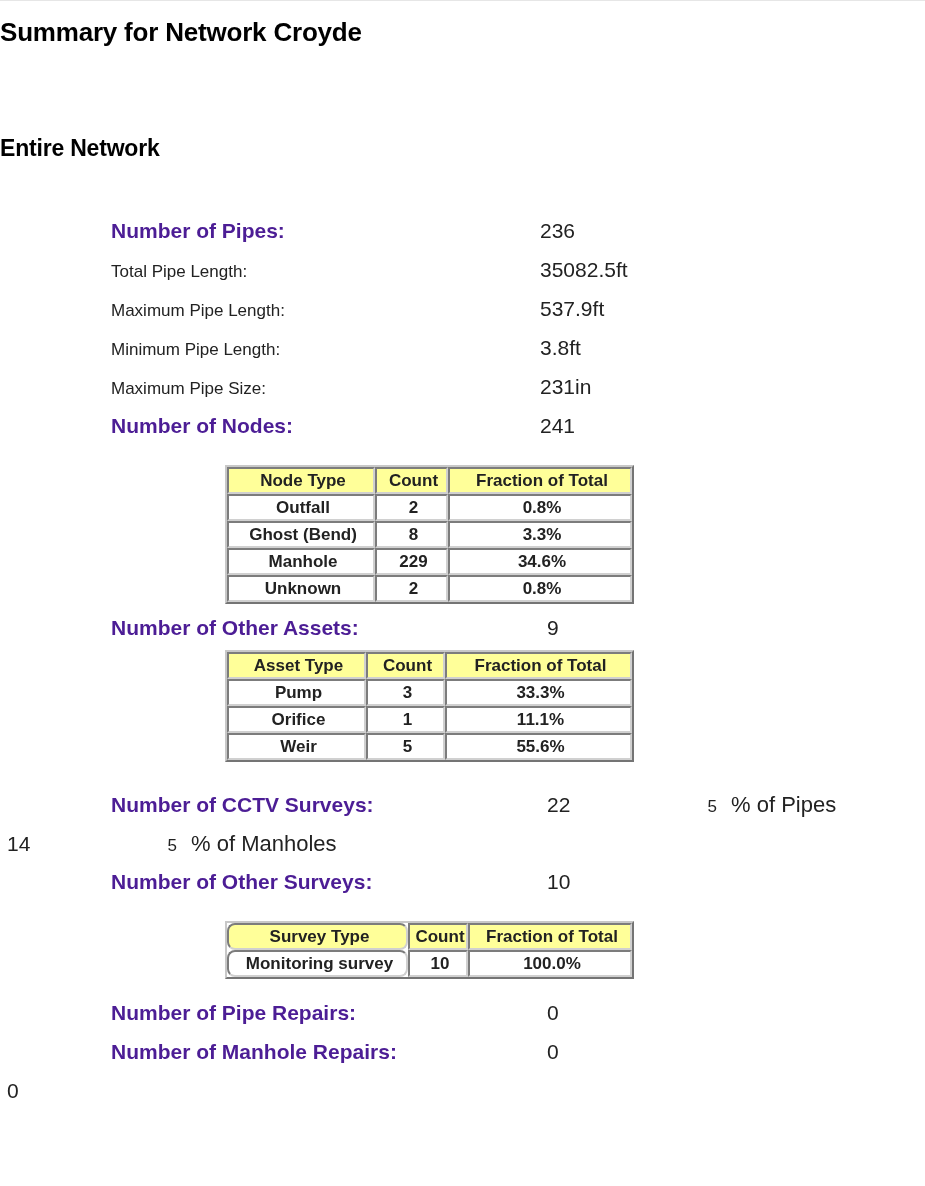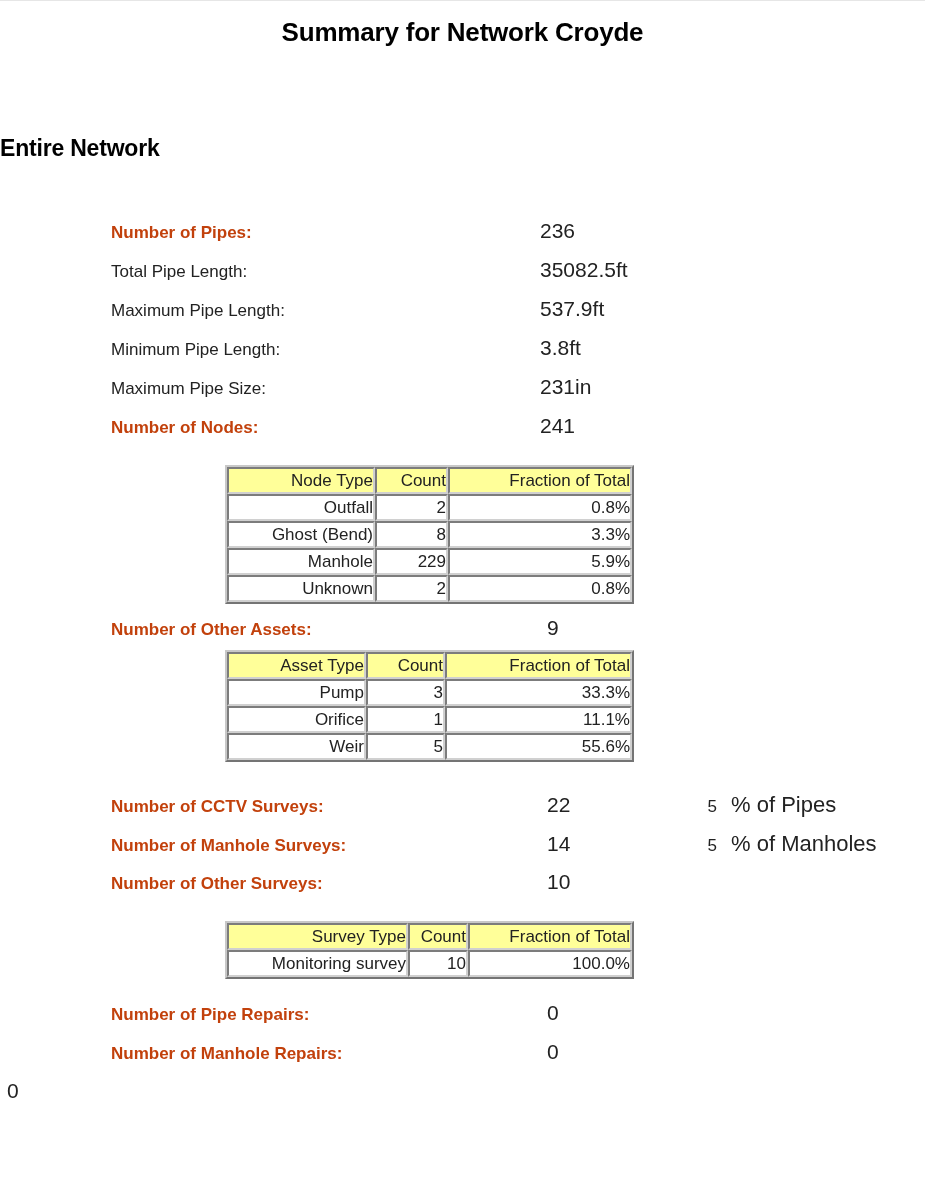--- a/index.html
+++ b/index.html
@@ -19,21 +19,20 @@
   }
 
   .page {
     position: relative;
     width: 925px;
   }
 
   h1.doc-title {
     font-size: 26px;
     font-weight: bold;
-    text-align: center;
     margin: 0;
     padding-top: 16px;
     letter-spacing: -0.2px;
     color: #000000;
   }
 
   h2.section-title {
     font-size: 23px;
     font-weight: bold;
     margin: 0;
@@ -45,23 +44,23 @@
   
   .rows {
     margin-top: 57px;
   }
   .row {
     display: flex;
     align-items: baseline;
     height: 39px;
   }
   .row .lbl {
-    font-size: 17px;
+    font-size: 21px;
     font-weight: bold;
-    color: #c2410c;
+    color: #4c1d95;
     padding-left: 111px;
     box-sizing: border-box;
     width: 540px;
     white-space: nowrap;
   }
   .row.indent .lbl {
     font-weight: normal;
     font-size: 17px;
     color: #222222;
   }
@@ -97,22 +96,22 @@
   table.summary {
     border-collapse: separate;
     border-spacing: 0;
     border: 2px outset #c8c8c8;
     background: #ffffff;
     font-size: 17px;
   }
   table.summary td, table.summary th {
     border: 2px inset #d0d0d0;
     padding: 1px 0 2px 4px;
-    font-weight: normal;
-    text-align: right;
+    font-weight: bold;
+    text-align: center;
     color: #222222;
     height: 27px;
     box-sizing: border-box;
     vertical-align: middle;
     font-size: 17px;
     line-height: 1;
   }
   table.summary thead th {
     background: #ffff99;
     color: #222222;
@@ -120,21 +119,21 @@
 
   
   #node-type-table .c0 { width: 148px; }
   #node-type-table .c1 { width: 73px; }
   #node-type-table .c2 { width: 184px; }
 
   #asset-type-table .c0 { width: 139px; }
   #asset-type-table .c1 { width: 79px; }
   #asset-type-table .c2 { width: 187px; }
 
-  #survey-type-table .c0 { width: 181px; }
+  #survey-type-table .c0 { width: 181px; border-radius: 8px; }
   #survey-type-table .c1 { width: 60px; }
   #survey-type-table .c2 { width: 164px; }
 
   .gap-sm { height: 12px; }
   .gap-md { height: 22px; }
   .gap-lg { height: 30px; }
 </style>
 </head>
 <body>
 
@@ -195,21 +194,21 @@
           <td class="c2">0.8%</td>
         </tr>
         <tr>
           <td class="c0">Ghost (Bend)</td>
           <td class="c1">8</td>
           <td class="c2">3.3%</td>
         </tr>
         <tr>
           <td class="c0">Manhole</td>
           <td class="c1">229</td>
-          <td class="c2">5.9%</td>
+          <td class="c2">34.6%</td>
         </tr>
         <tr>
           <td class="c0">Unknown</td>
           <td class="c1">2</td>
           <td class="c2">0.8%</td>
         </tr>
       </tbody>
     </table>
   </div>
 
@@ -253,21 +252,20 @@
 
   <div>
     <div class="row">
       <div class="lbl">Number of CCTV Surveys:</div>
       <div class="val center">22</div>
       <div class="pct">5</div>
       <div class="pctlabel">% of Pipes</div>
     </div>
 
     <div class="row">
-      <div class="lbl">Number of Manhole Surveys:</div>
       <div class="val center">14</div>
       <div class="pct">5</div>
       <div class="pctlabel">% of Manholes</div>
     </div>
 
     <div class="row">
       <div class="lbl">Number of Other Surveys:</div>
       <div class="val center">10</div>
     </div>
   </div>

